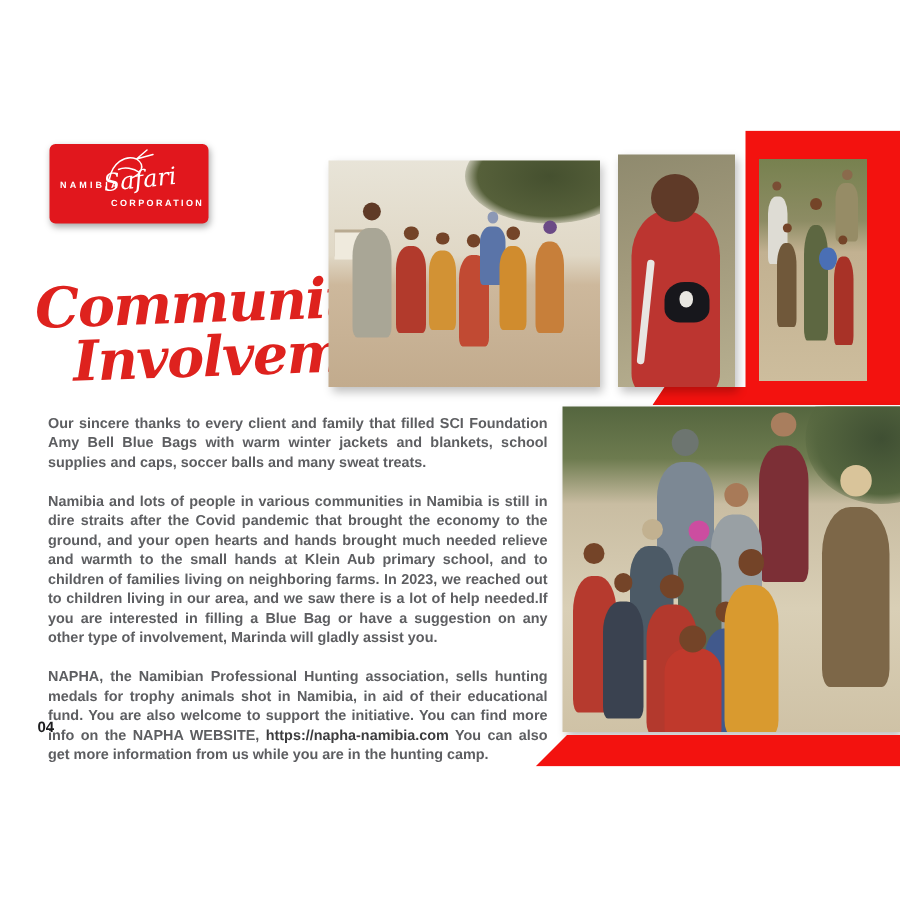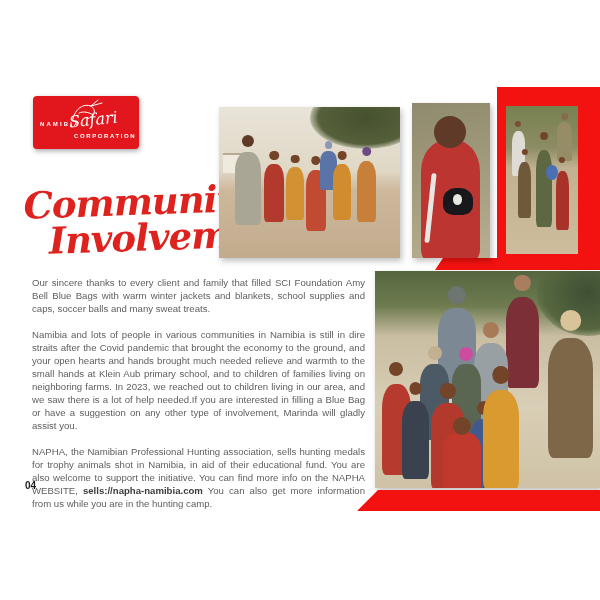--- a/index.html
+++ b/index.html
@@ -47,21 +47,21 @@
       background:#f3120f;
       clip-path:polygon(67px 0,170px 0,170px 183px,5px 183px,13px 171px,67px 171px);}
   .red-band{position:absolute;left:355px;top:490px;width:245px;height:21px;
       background:#f3120f;clip-path:polygon(23px 0,245px 0,245px 21px,2px 21px);}
 
   
   .col{position:absolute;left:32px;top:276px;width:333px;}
   .sec-title{font-size:13px;font-weight:bold;color:#1d1d1f;letter-spacing:.2px;
       margin:0 0 9px 0;}
   .col p{font-size:9.6px;line-height:13px;color:#5d5e61;text-align:justify;
-      margin:0 0 13px 0;}
+      margin:0 0 13px 0;font-weight:bold;}
   .col p b{color:#3c3c3e;}
   .pagenum{position:absolute;left:25px;top:480px;font-size:10px;font-weight:bold;
       color:#1d1d1f;}
 </style>
 </head>
 <body>
 
 <div class="page">
 
   <div class="logo">
@@ -122,18 +122,18 @@
     <div class="fg" style="left:42%;top:68%;width:13%;height:33%;--c:#41598c;"></div>
     <div class="fg" style="left:48%;top:55%;width:16%;height:46%;--c:#d99a2f;"></div>
     <div class="fg" style="left:30%;top:74%;width:17%;height:28%;--c:#c0392c;"></div>
   </div>
 
   <div class="red-band"></div>
 
   <div class="col">
     <p>Our sincere thanks to every client and family that filled SCI Foundation Amy Bell Blue Bags with warm winter jackets and blankets, school supplies and caps, soccer balls and many sweat treats.</p>
     <p>Namibia and lots of people in various communities in Namibia is still in dire straits after the Covid pandemic that brought the economy to the ground, and your open hearts and hands brought much needed relieve and warmth to the small hands at Klein Aub primary school, and to children of families living on neighboring farms. In 2023, we reached out to children living in our area, and we saw there is a lot of help needed.If you are interested in filling a Blue Bag or have a suggestion on any other type of involvement, Marinda will gladly assist you.</p>
-    <p><span>NAPHA, the Namibian Professional Hunting association, sells hunting medals for trophy animals shot in Namibia, in aid of their educational fund. You are also welcome to support the initiative. You can find more info on the NAPHA WEBSITE, </span><b>sells://napha-namibia.com</b> <span>You can also get more information from us while you are in the hunting camp.</span></p>
+    <p><span>NAPHA, the Namibian Professional Hunting association, sells hunting medals for trophy animals shot in Namibia, in aid of their educational fund. You are also welcome to support the initiative. You can find more info on the NAPHA WEBSITE, </span><b>https://napha-namibia.com</b> <span>You can also get more information from us while you are in the hunting camp.</span></p>
   </div>
 
   <div class="pagenum">04</div>
 
 </div>
 
 </body></html>

